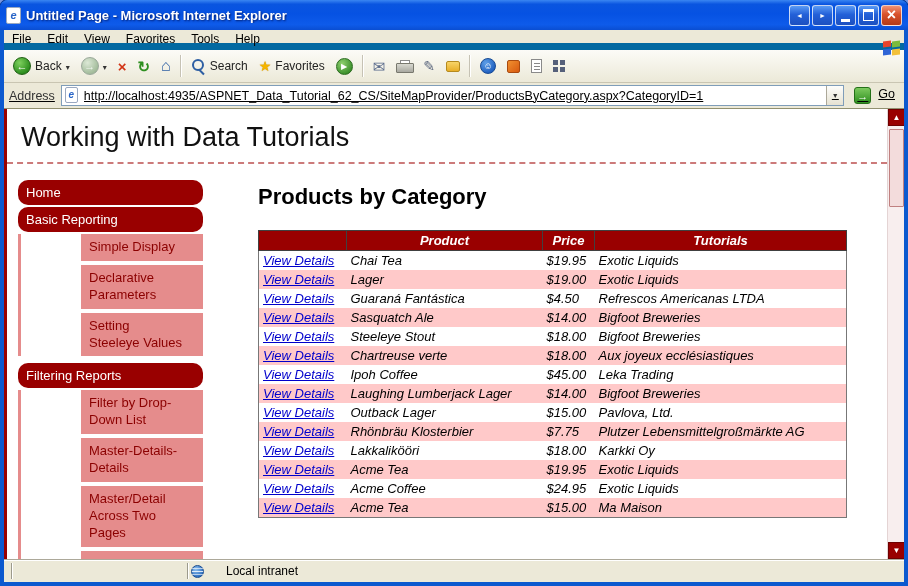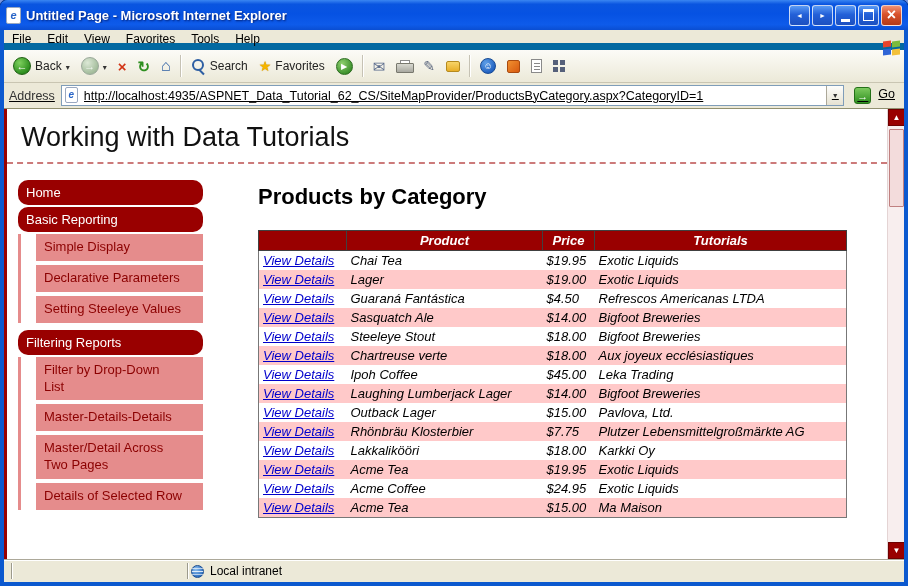--- a/index.html
+++ b/index.html
@@ -117,21 +117,21 @@
   .viewport{ flex:1; position:relative; background:#fff; overflow:hidden; }
   .page{ position:absolute; top:0; left:0; right:17px; bottom:0; overflow:hidden;
     background:#fff; border-left:3px solid var(--accent); }
   .site-header{ padding:13px 14px 9px; font-size:27px; color:#111; border-bottom:2px dashed var(--dashed); }
   .page-body{ display:flex; padding:16px 0 0 11px; }
 
   .sidebar{ width:185px; flex:none; font-size:13px; }
   .sb-item{ cursor:pointer; }
   .sb-l0{ background:var(--accent); color:#fff; padding:5px 8px; margin-bottom:2px;border-radius:10px; }
   .submenu-group{ border-left:3px solid var(--submenu-bg); padding-left:15px; margin:2px 0 7px; }
-  .sb-l1{ background:var(--submenu-bg); color:var(--submenu-text); padding:5px 20px 5px 8px; margin-bottom:4px; line-height:1.3; }
+  .sb-l1{ background:var(--submenu-bg); color:var(--submenu-text); padding:5px 20px 5px 8px; margin-bottom:4px; line-height:1.3;margin-left:45px; }
 
   .main{ margin-left:55px; width:588px; flex:none; }
   .page-heading{ font-size:22px; font-weight:bold; color:#000; margin:4px 0 20px; }
 
   table.products{ border-collapse:collapse; table-layout:fixed; width:588px; font-size:13px; border:1px solid #777;font-style:italic; }
   table.products th{ background:var(--accent); color:#fff; font-weight:bold; text-align:center;
     padding:2px 4px; border:1px solid #404040; }
   table.products td{ padding:2px 4px; height:16px; white-space:nowrap; overflow:hidden; color:#000; }
   table.products tr.alt{ background:var(--alt-row); }
   a.view-details{ color:var(--link); text-decoration:underline; }
@@ -145,21 +145,21 @@
   .vs-thumb{ position:absolute; left:1px; width:15px; top:20px; height:78px;
     background:#F3DCDC; border:1px solid #C08080; border-radius:1px; }
 
   
   .statusbar{ height:23px; background:#ECE9D8; border-top:1px solid #ACA899;
     box-shadow:inset 0 1px 0 #fff; display:flex; align-items:center; font-size:12px; padding:0 5px; color:#000; }
   .st-left{ flex:1; display:flex; align-items:center; gap:6px; min-width:0; }
   .st-left .e-page{ width:13px; height:15px; line-height:13px; font-size:9px; }
   .st-sep{ width:2px; height:16px; border-left:1px solid #9C9A8C; border-right:1px solid #fff; margin:0 2px; }
   .st-mid{ width:170px; height:100%; }
-  .st-right{ width:150px; display:flex; align-items:center; gap:6px; }
+  .st-right{ width:150px; display:flex; align-items:center; gap:22px; }
   .globe{ width:13px; height:13px; border-radius:50%; border:1px solid #1A4A8C;
     background:radial-gradient(circle at 35% 30%,#8FC0F0,#2E6FBF 75%); position:relative; }
   .globe::after{ content:""; position:absolute; left:0; top:5px; width:11px; height:1px; background:rgba(255,255,255,.8);
     box-shadow:0 -3px 0 rgba(255,255,255,.6), 0 3px 0 rgba(255,255,255,.6); }
 </style>
 </head>
 <body>
 
 <div class="window">
 

